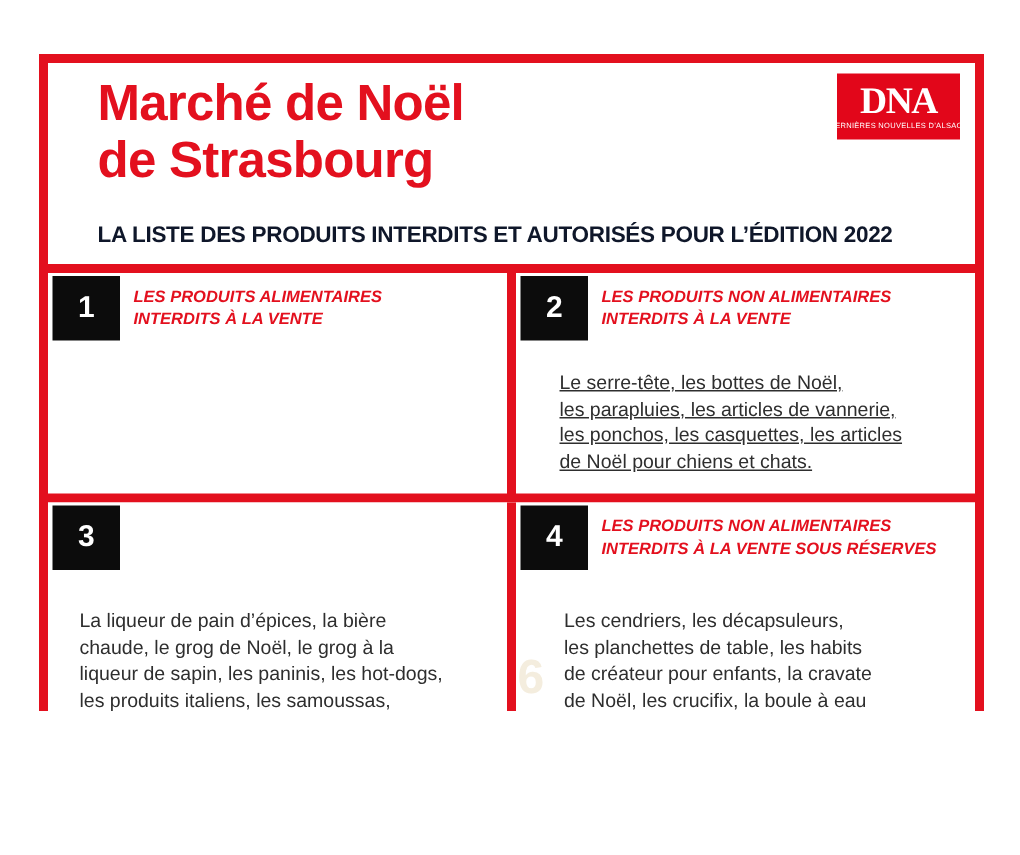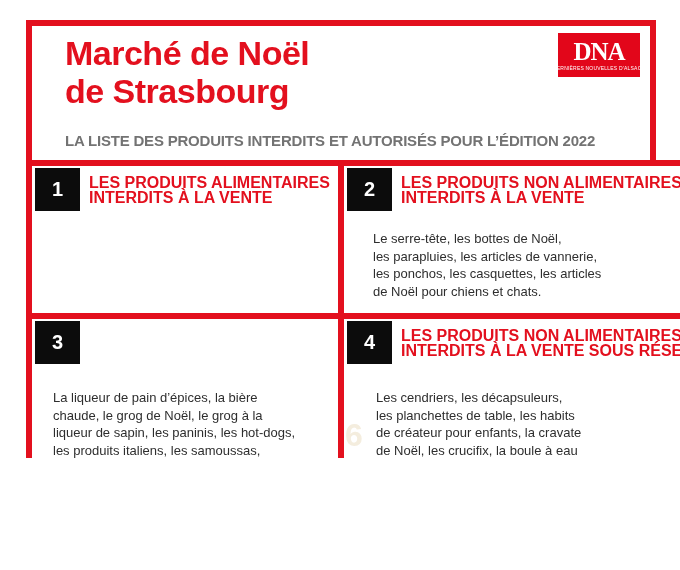--- a/index.html
+++ b/index.html
@@ -4,20 +4,21 @@
 <style>
   html, body { margin: 0; padding: 0; background: #ffffff; }
   * { box-sizing: border-box; }
   .canvas {
     position: relative;
     width: 680px;
     height: 458px;
     background: #ffffff;
     font-family: "Liberation Sans", "DejaVu Sans", sans-serif;
     overflow: hidden;
+    margin-top: 16px;
   }
   .frame {
     position: absolute;
     left: 26px;
     top: 20px;
     width: 630px;
     height: 530px;
     border: 6px solid #e3101e;
     display: grid;
     grid-template-columns: 312px 1fr;
@@ -39,21 +40,21 @@
     font-size: 34px;
     line-height: 38px;
     font-weight: 800;
     letter-spacing: -0.5px;
     white-space: pre;
   }
   .subtitle {
     position: absolute;
     left: 33px;
     top: 106px;
-    color: #737373;
+    color: #0f172a;
     font-size: 15px;
     font-weight: 700;
     letter-spacing: -0.2px;
     white-space: pre;
     text-align: right;
   }
   .dna-logo {
     position: absolute;
     left: 526px;
     top: 7px;
@@ -99,33 +100,34 @@
     font-size: 20px;
     font-weight: 700;
     display: flex;
     align-items: center;
     justify-content: center;
     flex: 0 0 auto;
   }
   .quad-title {
     margin-left: 9px;
     color: #e3101e;
-    font-size: 16px;
+    font-size: 11px;
     line-height: 15px;
     font-weight: 700;
     white-space: pre;
+    font-style: italic;
   }
   .quad-body {
     color: #2e2e2e;
     font-size: 13px;
     line-height: 17.5px;
     white-space: pre;
   }
   .q1 .quad-body { margin: 23px 0 0 26px; }
-  .q2 .quad-body { margin: 19px 0 0 29px; }
+  .q2 .quad-body { margin: 19px 0 0 29px; text-decoration: underline; }
   .q3 .quad-body { margin: 25px 0 0 21px; }
   .q4 .quad-body { margin: 25px 0 0 32px; }
   .watermark {
     position: absolute;
     left: 1px;
     top: 98px;
     color: #f4edde;
     font-size: 32px;
     font-weight: 700;
     pointer-events: none;

